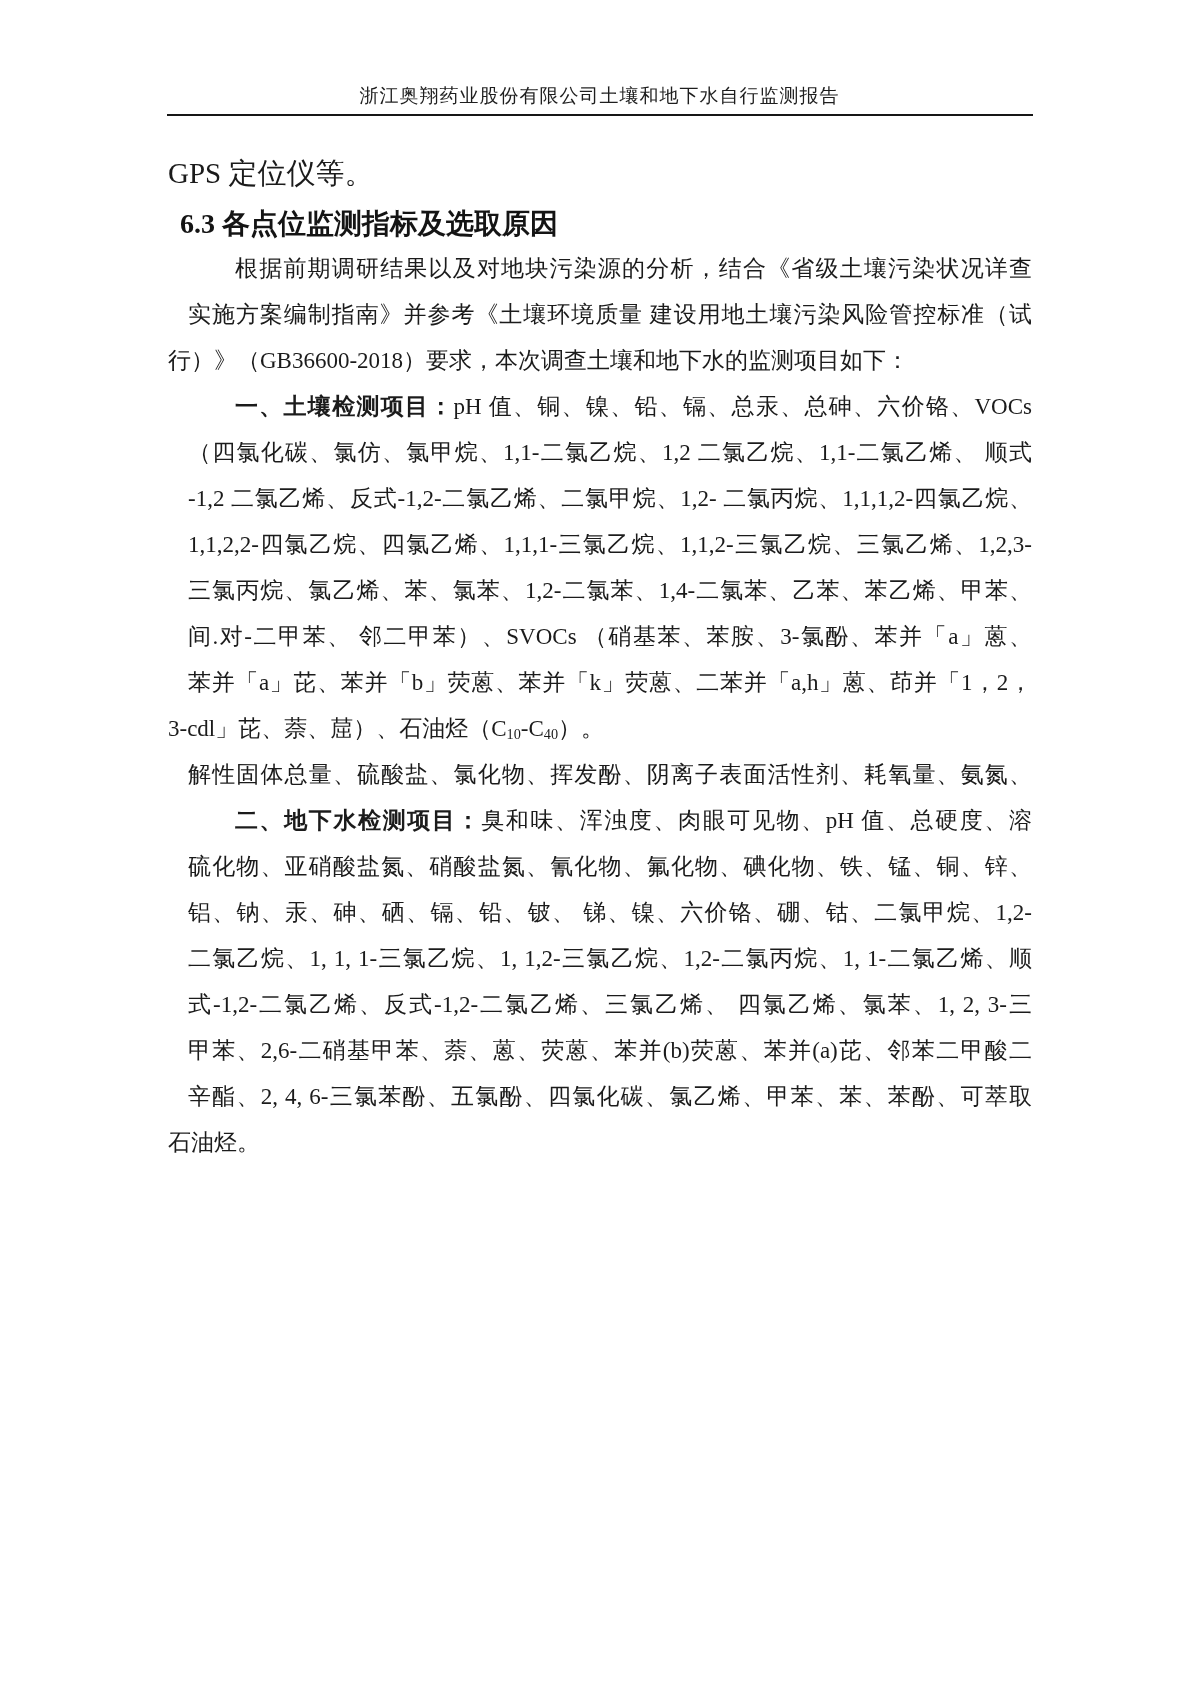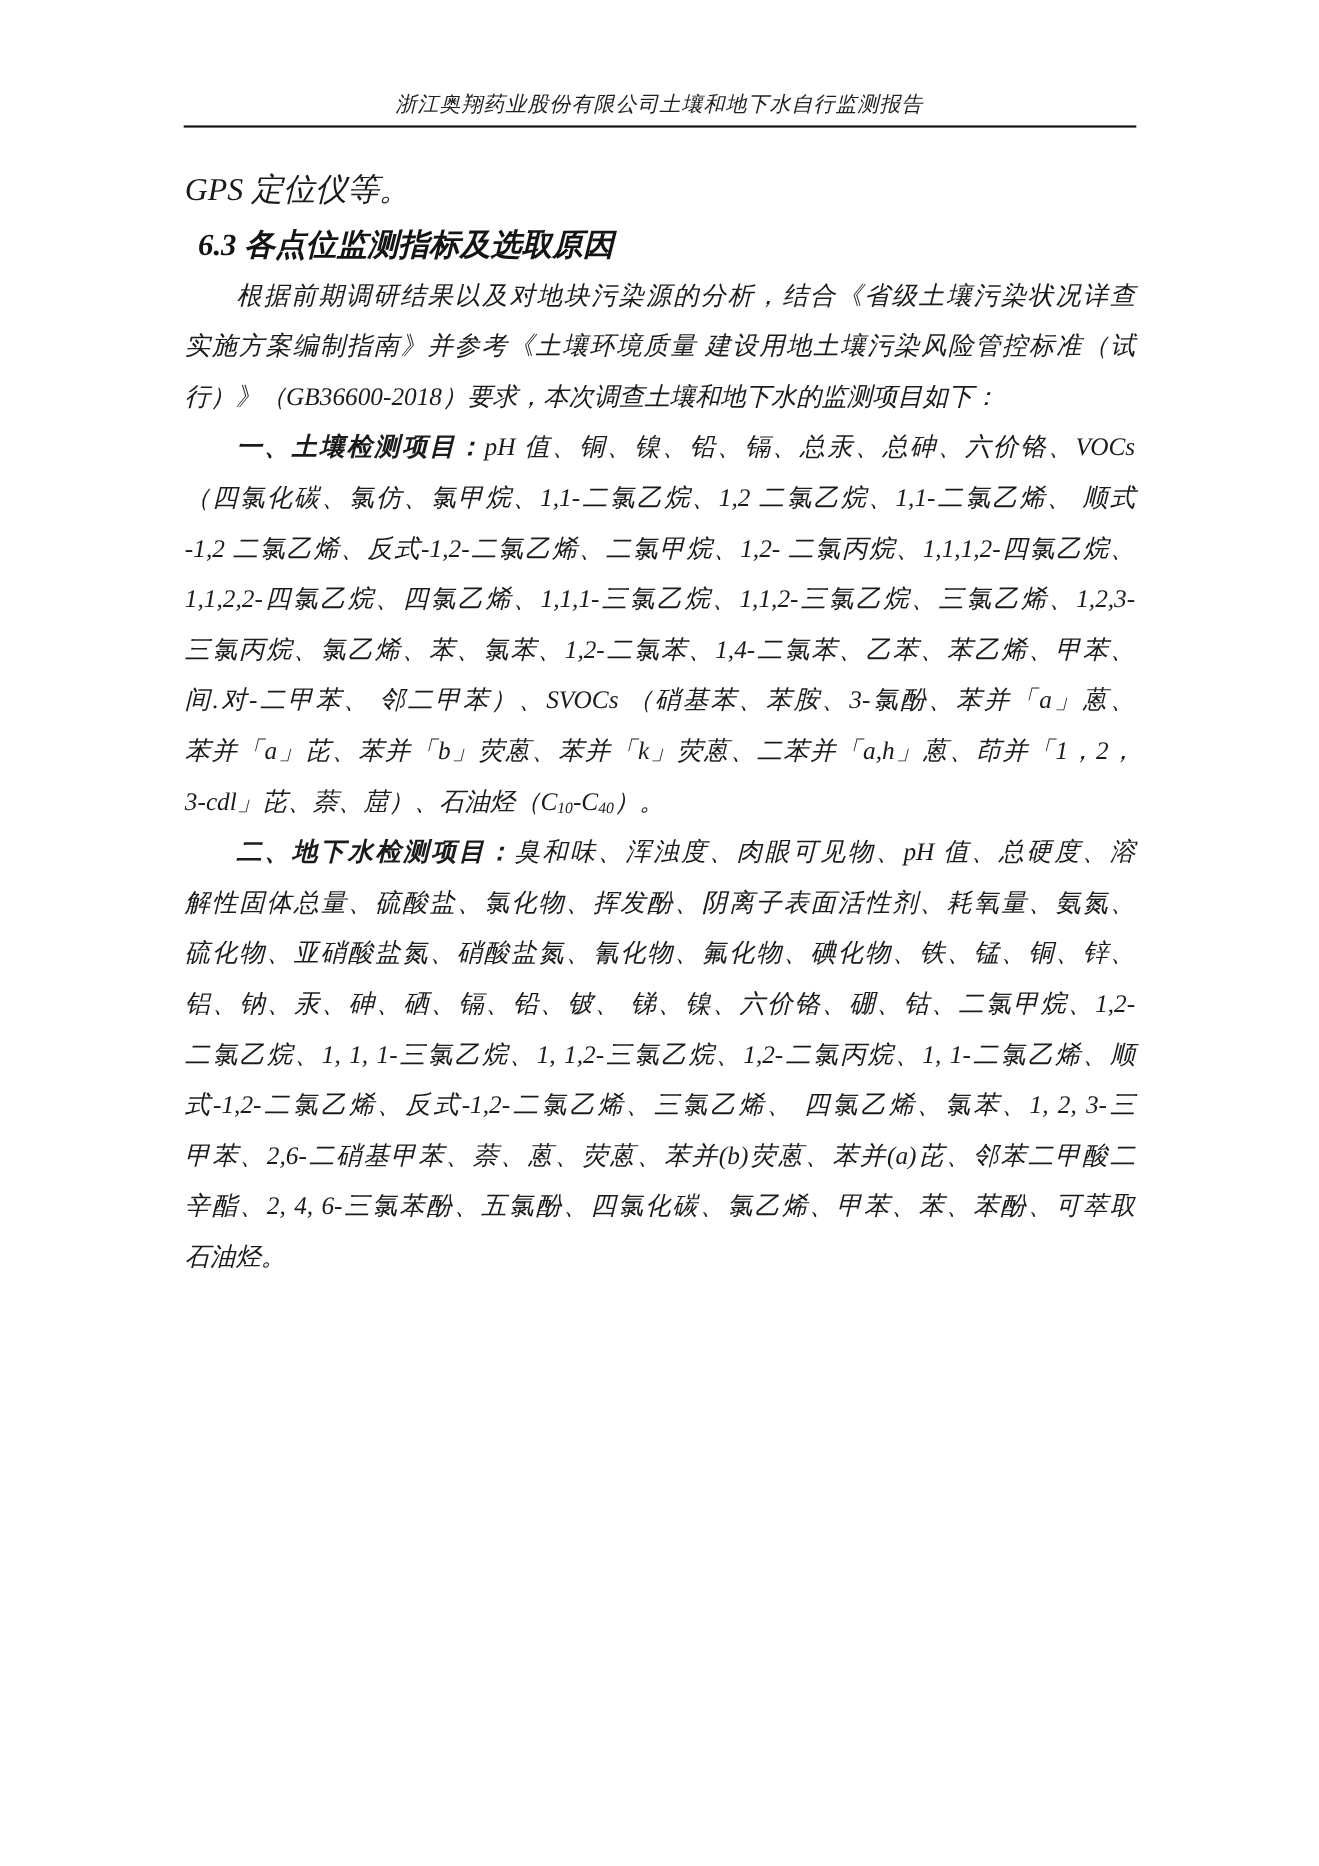--- a/index.html
+++ b/index.html
@@ -4,21 +4,20 @@
 <style>
   html, body { margin: 0; padding: 0; background: #ffffff; }
   .page {
     position: relative;
     width: 1199px;
     height: 1256px;
     background: #ffffff;
     font-family: "Liberation Serif", "DejaVu Serif", serif;
     color: #1b1b1b;
     overflow: hidden;
-    font-style: italic;
   }
   .header-title {
     position: absolute;
     top: 84px; left: 0; right: 0;
     text-align: center;
     font-size: 19px;
     line-height: 24px;
     letter-spacing: 1px;
     color: #1e1e1e;
   }
@@ -51,20 +50,21 @@
   .line {
     height: 46px;
     line-height: 46px;
     text-align: left;
     white-space: pre-wrap;
   }
   .line.just {
     text-align: justify;
     text-align-last: justify;
     text-justify: inter-ideograph;
+    margin-left: 20px;
   }
   .line.indent { text-indent: 47px; }
   .line b { font-weight: bold; }
   .line sub {
     font-size: 0.62em;
     line-height: 0;
     vertical-align: -0.18em;
     margin-top: 16px;
   }
   .footer-rule {
@@ -106,22 +106,22 @@
       <div class="line just"><span>实施方案编制指南》并参考《土壤环境质量 建设用地土壤污染风险管控标准（试</span></div>
       <div class="line"><span>行）》（GB36600-2018）要求，本次调查土壤和地下水的监测项目如下：</span></div>
       <div class="line just indent"><b>一、土壤检测项目：</b><span>pH 值、铜、镍、铅、镉、总汞、总砷、六价铬、VOCs</span></div>
       <div class="line just"><span>（四氯化碳、氯仿、氯甲烷、1,1-二氯乙烷、1,2 二氯乙烷、1,1-二氯乙烯、 顺式</span></div>
       <div class="line just"><span>-1,2 二氯乙烯、反式-1,2-二氯乙烯、二氯甲烷、1,2- 二氯丙烷、1,1,1,2-四氯乙烷、</span></div>
       <div class="line just"><span>1,1,2,2-四氯乙烷、四氯乙烯、1,1,1-三氯乙烷、1,1,2-三氯乙烷、三氯乙烯、1,2,3-</span></div>
       <div class="line just"><span>三氯丙烷、氯乙烯、苯、氯苯、1,2-二氯苯、1,4-二氯苯、乙苯、苯乙烯、甲苯、</span></div>
       <div class="line just"><span>间.对-二甲苯、 邻二甲苯）、SVOCs （硝基苯、苯胺、3-氯酚、苯并「a」蒽、</span></div>
       <div class="line just"><span>苯并「a」芘、苯并「b」荧蒽、苯并「k」荧蒽、二苯并「a,h」蒽、茚并「1，2，</span></div>
       <div class="line"><span>3-cdl」芘、萘、䓛）、石油烃（C</span><sub>10</sub><span>-C</span><sub>40</sub><span>）。</span></div>
+      <div class="line just"><span>解性固体总量、硫酸盐、氯化物、挥发酚、阴离子表面活性剂、耗氧量、氨氮、</span></div>
       <div class="line just indent"><b>二、地下水检测项目：</b><span>臭和味、浑浊度、肉眼可见物、pH 值、总硬度、溶</span></div>
-      <div class="line just"><span>解性固体总量、硫酸盐、氯化物、挥发酚、阴离子表面活性剂、耗氧量、氨氮、</span></div>
       <div class="line just"><span>硫化物、亚硝酸盐氮、硝酸盐氮、氰化物、氟化物、碘化物、铁、锰、铜、锌、</span></div>
       <div class="line just"><span>铝、钠、汞、砷、硒、镉、铅、铍、 锑、镍、六价铬、硼、钴、二氯甲烷、1,2-</span></div>
       <div class="line just"><span>二氯乙烷、1, 1, 1-三氯乙烷、1, 1,2-三氯乙烷、1,2-二氯丙烷、1, 1-二氯乙烯、顺</span></div>
       <div class="line just"><span>式-1,2-二氯乙烯、反式-1,2-二氯乙烯、三氯乙烯、 四氯乙烯、氯苯、1, 2, 3-三</span></div>
       <div class="line just"><span>甲苯、2,6-二硝基甲苯、萘、蒽、荧蒽、苯并(b)荧蒽、苯并(a)芘、邻苯二甲酸二</span></div>
       <div class="line just"><span>辛酯、2, 4, 6-三氯苯酚、五氯酚、四氯化碳、氯乙烯、甲苯、苯、苯酚、可萃取</span></div>
       <div class="line"><span>石油烃。</span></div>
     </div>
 
   <div class="footer-rule"></div>

